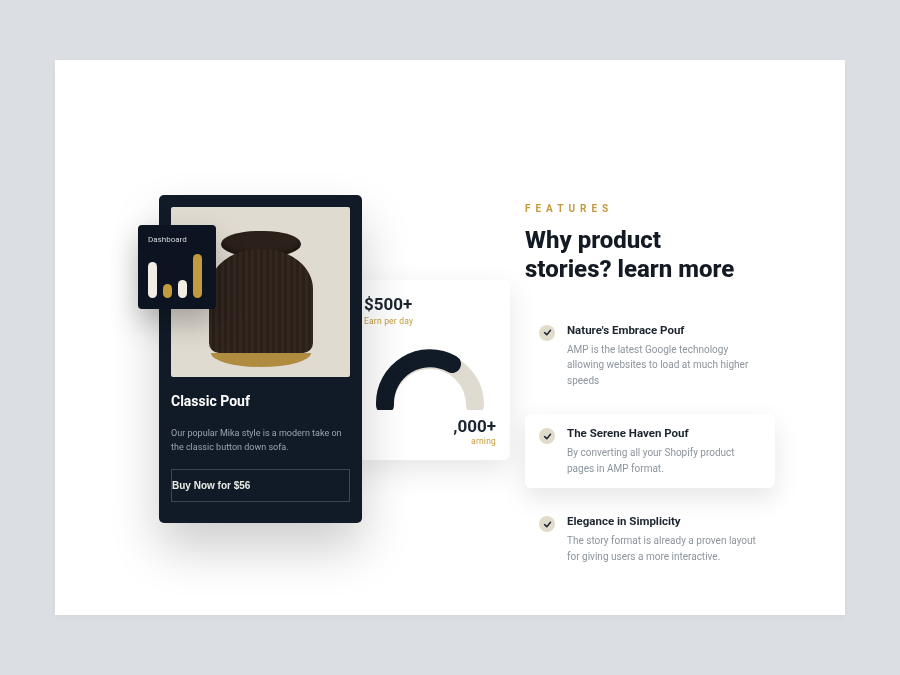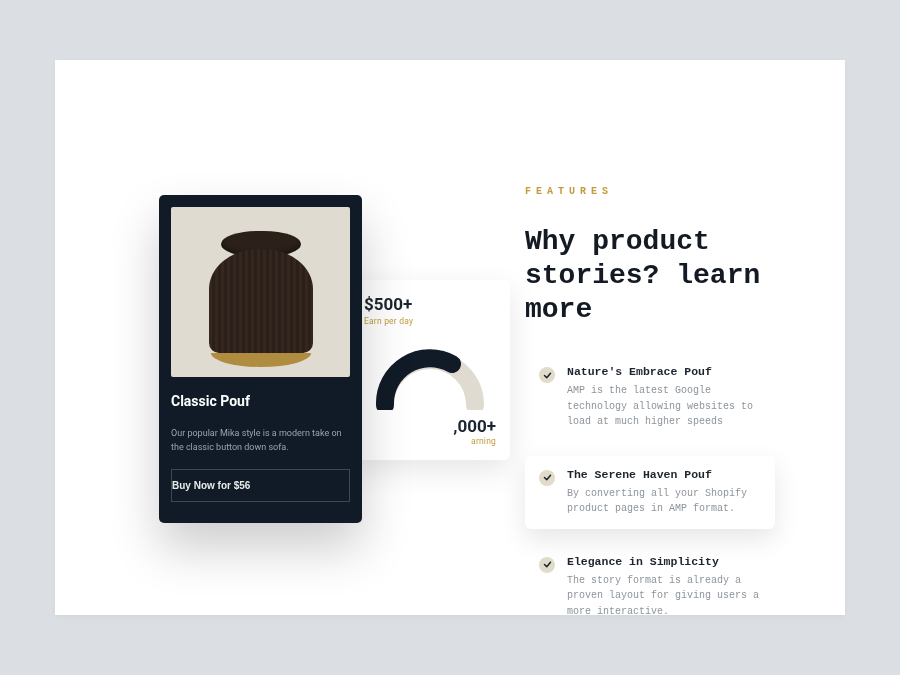--- a/index.html
+++ b/index.html
@@ -106,36 +106,35 @@
   .bar { width: 9px; border-radius: 5px; }
   .bar1 { background:#f2ede3; height: 36px;}
   .bar2 { background:#c29b3c; height: 14px;}
   .bar3 { background:#f2ede3; height: 18px;}
   .bar4 { background:#c29b3c; height: 44px;}
 
   
   .right-col {
     position:absolute;
     left: 470px;
-    top: 126px;
+    top: 143px;
     width: 250px;
-    font-family: Liberation Mono, monospace;
   }
   .eyebrow {
     font-size: 10px;
     font-weight: 700;
     letter-spacing: 5px;
     color: #c29b3c;
   }
   .headline {
-    font-size: 28px;
+    font-size: 24px;
     font-weight: 800;
     line-height: 1.22;
     color: #131a24;
-    margin-top: 28px;
+    margin-top: 12px;
   }
   .feature-list { margin-top: 26px; display:flex; flex-direction:column; gap: 14px;}
   .feature {
     padding: 12px 14px;
     border-radius: 6px;
     display:flex;
     gap: 12px;
   }
   .feature.active {
     background:#ffffff;
@@ -176,20 +175,29 @@
         <div class="pouf-top"></div>
         <div class="pouf-body"></div>
         <div class="pouf-base"></div>
       </div>
     </div>
     <div class="product-title">Classic Pouf</div>
     <div class="product-desc">Our popular Mika style is a modern take on the classic button down sofa.</div>
     <button class="buy-btn">Buy Now for $56</button>
   </div>
 
+  <div class="dash-badge">
+    <div class="dash-title">Dashboard</div>
+    <div class="bars">
+      <div class="bar bar1"></div>
+      <div class="bar bar2"></div>
+      <div class="bar bar3"></div>
+      <div class="bar bar4"></div>
+    </div>
+  </div>
 
   <div class="right-col">
     <div class="eyebrow">FEATURES</div>
     <div class="headline">
       <span>Why product</span><br>
       <span>stories? learn more</span>
     </div>
 
     <div class="feature-list">
 

